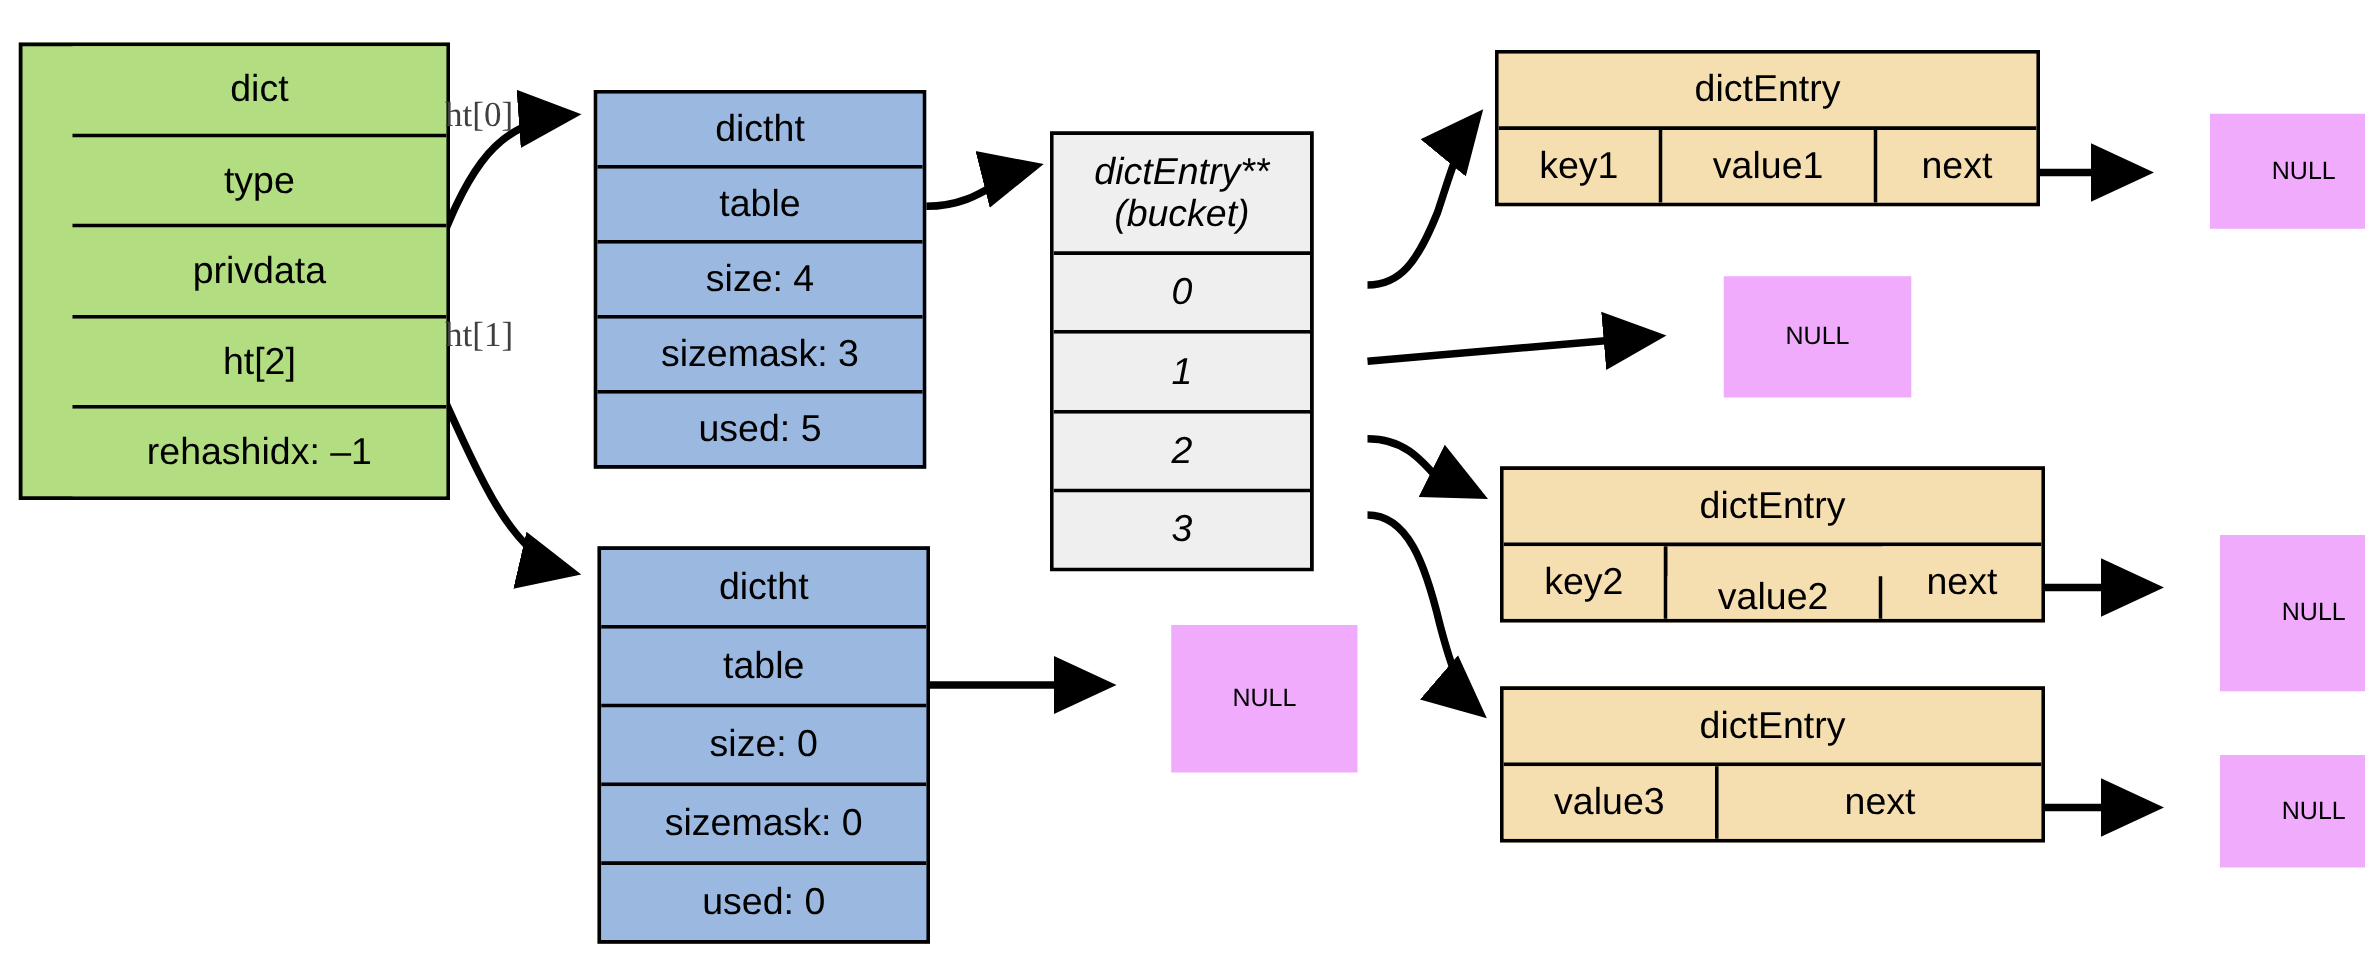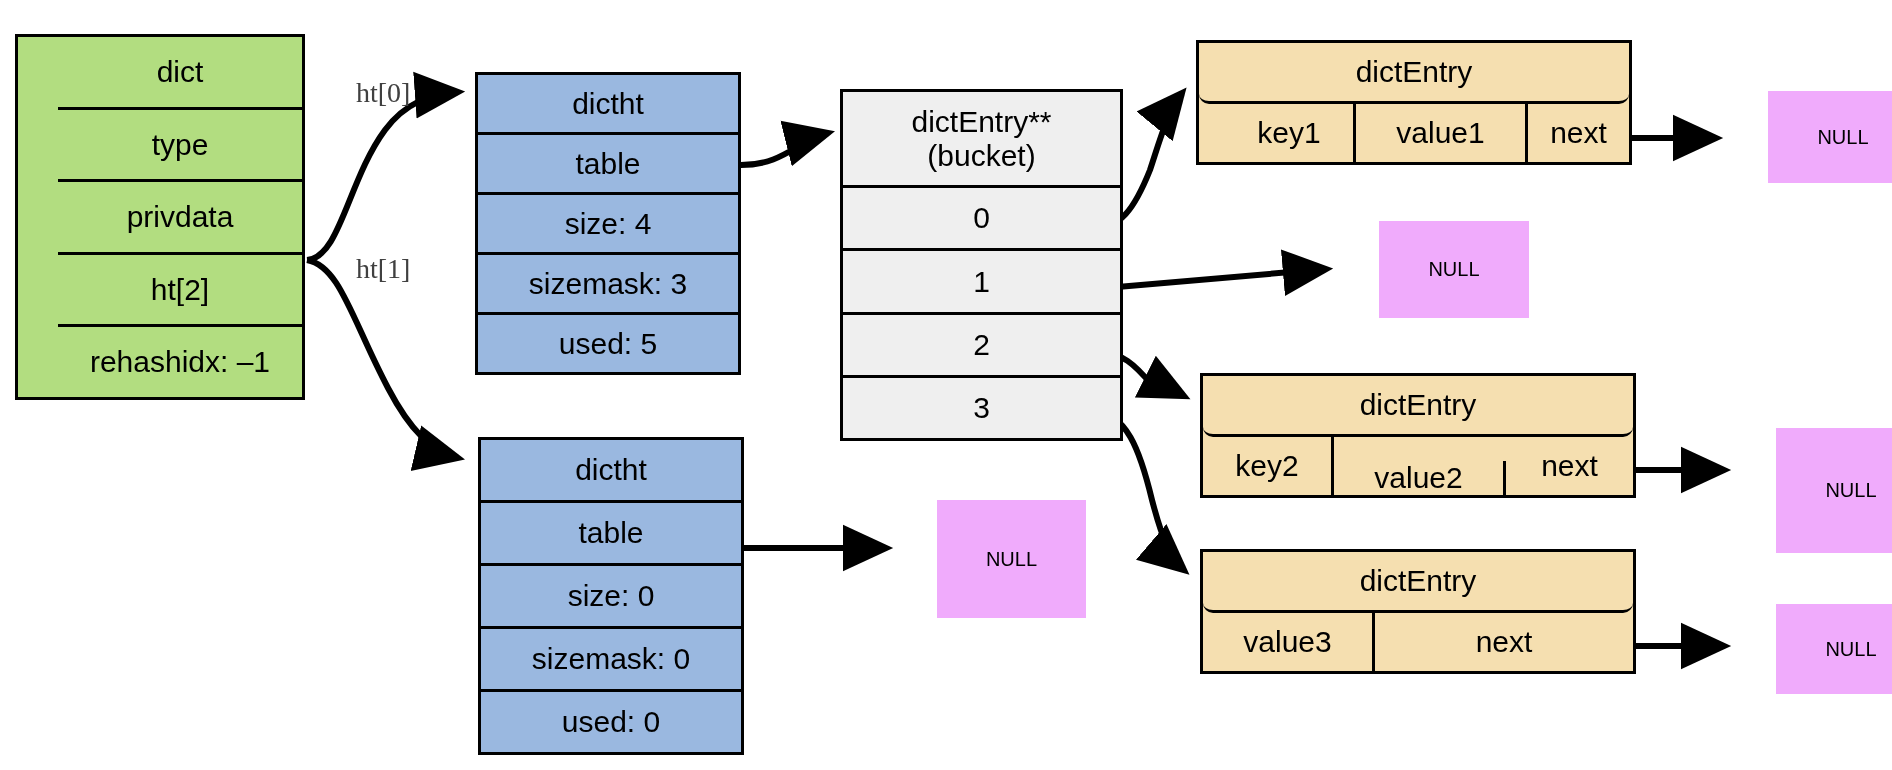--- a/index.html
+++ b/index.html
@@ -73,21 +73,20 @@
     font-size: 30px;
     background: #f5dfb0;
     border-right: 3px solid #000000;
   }
   .entry-node .cells .cell:last-child {
     border-right: none;
   }
   .entry-node .head {
     flex: 0 0 61px;
     border-bottom: 3px solid #000000;
-    border-radius: 10px;
   }
 
   
   .null-box {
     position: absolute;
     box-sizing: border-box;
     background: #f0abfc;
     border: none;
     display: flex;
     align-items: center;
@@ -134,21 +133,21 @@
 
     <path d="M1631,138 L1716,138" fill="none" stroke="#000000" stroke-width="6" marker-end="url(#arrow)"></path>
 
     <path d="M1635,470 L1724,470" fill="none" stroke="#000000" stroke-width="6" marker-end="url(#arrow)"></path>
 
     <path d="M1635,646 L1724,646" fill="none" stroke="#000000" stroke-width="6" marker-end="url(#arrow)"></path>
 
     <path d="M744,548 L886,548" fill="none" stroke="#000000" stroke-width="6" marker-end="url(#arrow)"></path>
   </svg>
 
-  <div class="node dict-node" style="left:15px; top:34px; width:290px; height:366px;padding-left:40px;">
+  <div class="node dict-node" style="left:15px; top:34px; width:345px; height:366px;padding-left:40px;">
     <div class="row">dict</div>
     <div class="row">type</div>
     <div class="row">privdata</div>
     <div class="row">ht[2]</div>
     <div class="row">rehashidx: –1</div>
   </div>
 
   <div class="edge-label" style="left:356px; top:77px;">ht[0]</div>
   <div class="edge-label" style="left:356px; top:253px;">ht[1]</div>
 
@@ -161,33 +160,33 @@
   </div>
 
   <div class="node dictht-node" style="left:478px; top:437px; width:266px; height:318px;">
     <div class="row">dictht</div>
     <div class="row">table</div>
     <div class="row">size: 0</div>
     <div class="row">sizemask: 0</div>
     <div class="row">used: 0</div>
   </div>
 
-  <div class="node bucket-node" style="left:840px; top:89px; width:283px; height:352px;">
+  <div class="node bucket-node" style="left:840px; top:105px; width:211px; height:352px;font-style:italic;">
     <div class="row" style="flex:0 0 96px;">dictEntry**
 (bucket)</div>
     <div class="row">0</div>
     <div class="row">1</div>
     <div class="row">2</div>
     <div class="row">3</div>
   </div>
 
   <div class="node entry-node" style="left:1196px; top:40px; width:436px; height:125px;">
     <div class="row head">dictEntry</div>
     <div class="cells">
-      <div class="cell" style="flex:0 0 131px;margin-left:26px;">key1</div>
+      <div class="cell" style="flex:0 0 131px;">key1</div>
       <div class="cell" style="flex:0 0 172px;">value1</div>
       <div class="cell" style="flex:1 1 auto;">next</div>
     </div>
   </div>
 
   <div class="node entry-node" style="left:1200px; top:373px; width:436px; height:125px;">
     <div class="row head">dictEntry</div>
     <div class="cells">
       <div class="cell" style="flex:0 0 131px;">key2</div>
       <div class="cell" style="flex:0 0 172px;margin-top:24px;">value2</div>

